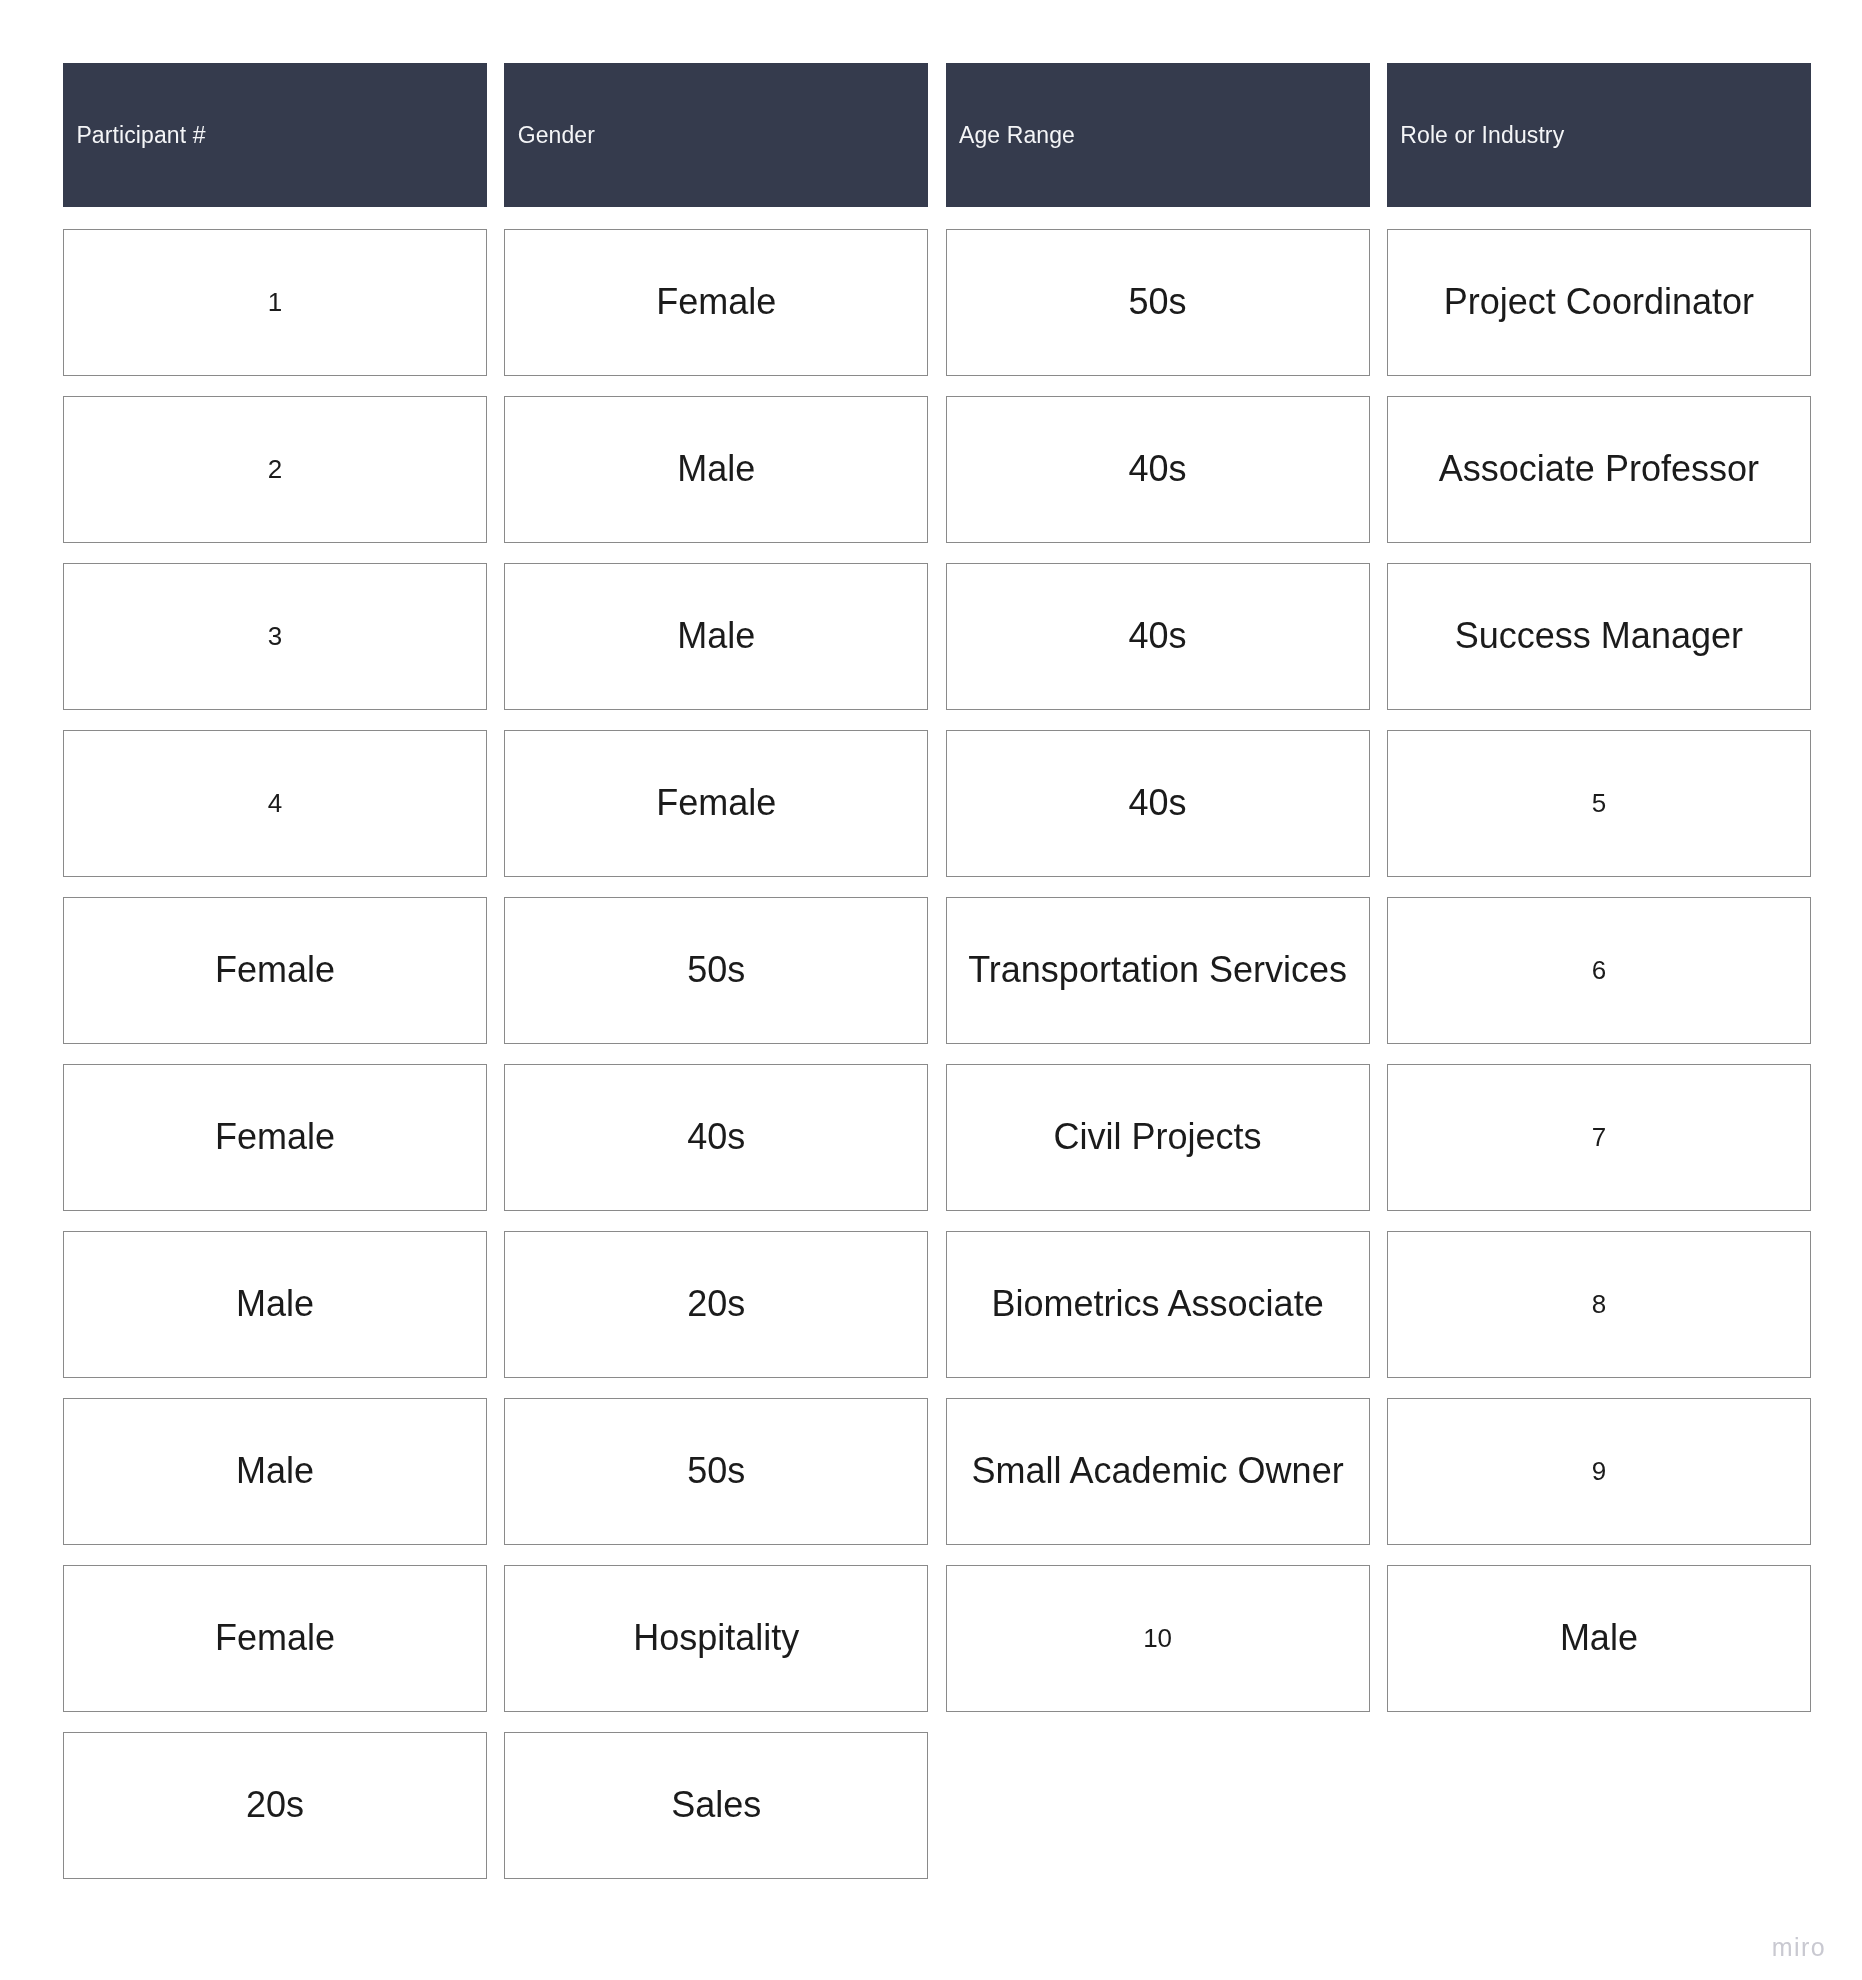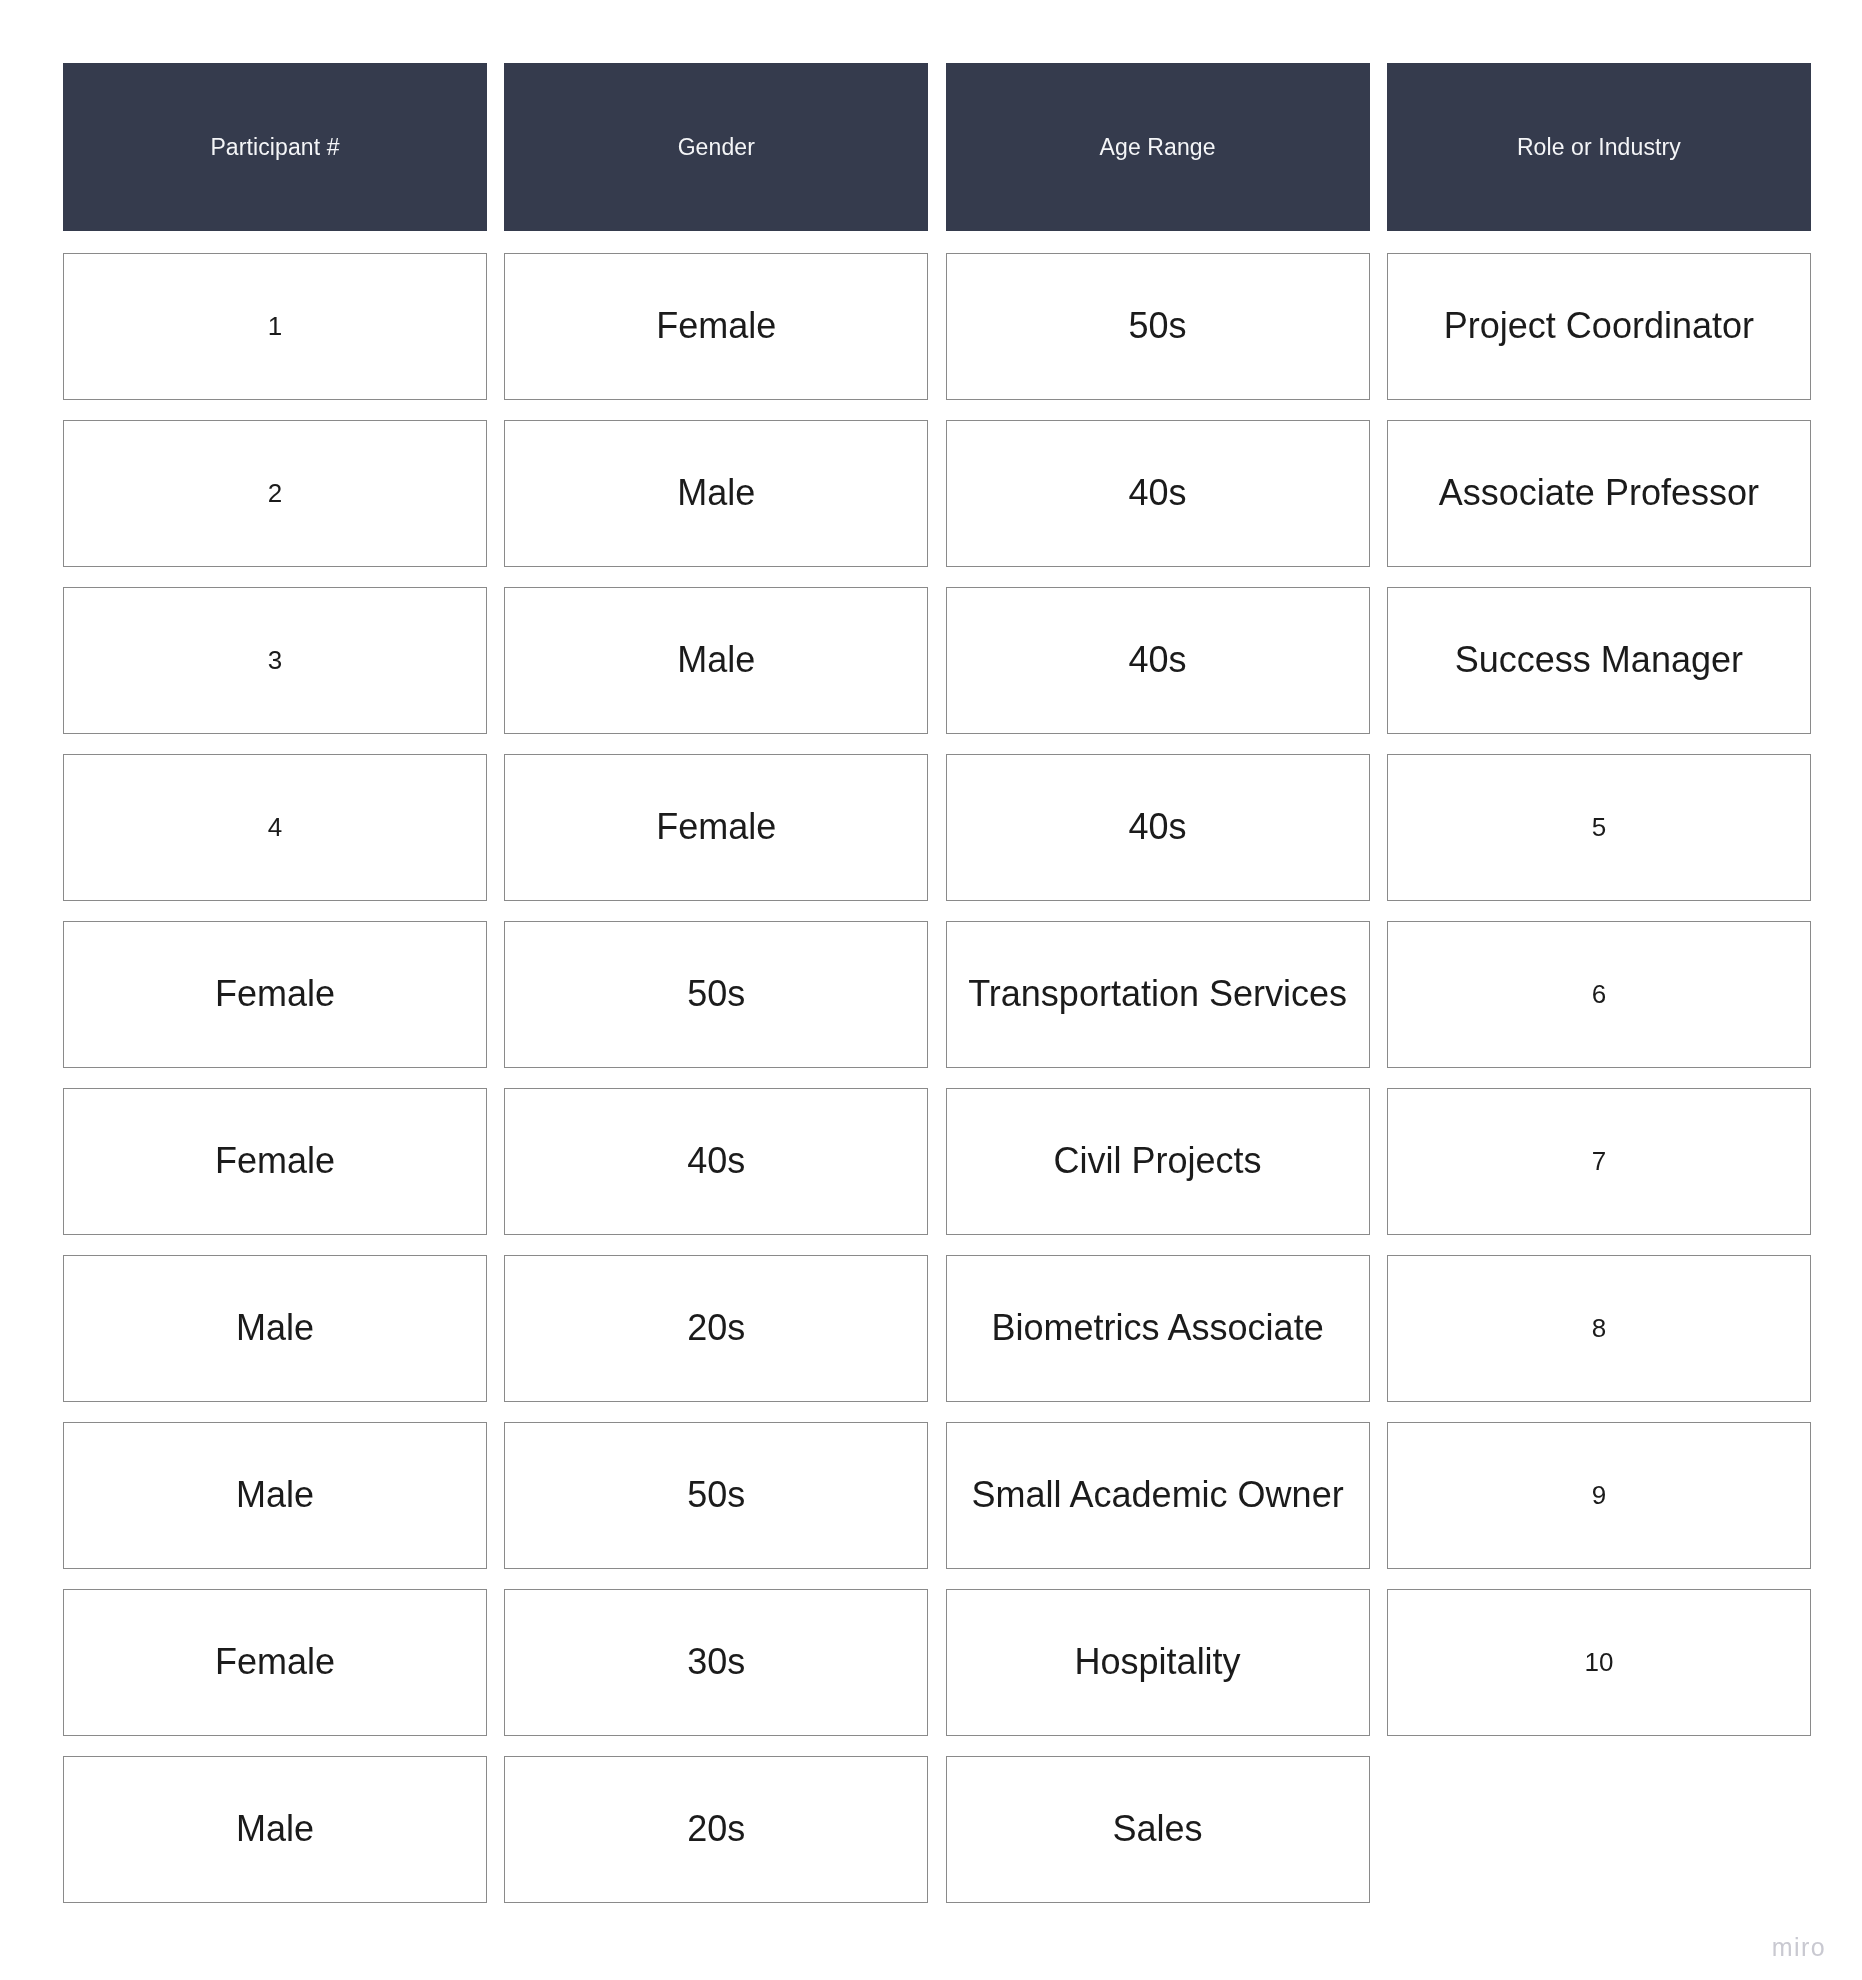--- a/index.html
+++ b/index.html
@@ -27,25 +27,24 @@
     top: 63px;
     width: 1736px;
     display: grid;
     grid-template-columns: 424px 424px 424px 424px;
     column-gap: 17.3px;
     row-gap: 0px;
   }
 
   
   .header-cell {
-    height: 168px;
+    height: 144px;
     background: #353b4d;
     display: flex;
     align-items: center;
-    justify-content: center;
     text-align: center;
     padding: 0 13.4px;
     margin-bottom: 22px;
   }
   .header-label {
     color: #f4f5f7;
     font-size: 23px;
     line-height: 1.25;
     letter-spacing: 0.1px;
     font-weight: 400;
@@ -194,23 +193,20 @@
       <div class="data-cell">
         <span class="cell-text">Small Academic Owner</span>
       </div>
       <div class="data-cell num">
         <span class="cell-text">9</span>
       </div>
       <div class="data-cell">
         <span class="cell-text">Female</span>
       </div>
       <div class="data-cell">
-        <span class="cell-text">30s</span>
-      </div>
-      <div class="data-cell">
         <span class="cell-text">Hospitality</span>
       </div>
       <div class="data-cell num">
         <span class="cell-text">10</span>
       </div>
       <div class="data-cell">
         <span class="cell-text">Male</span>
       </div>
       <div class="data-cell">
         <span class="cell-text">20s</span>

